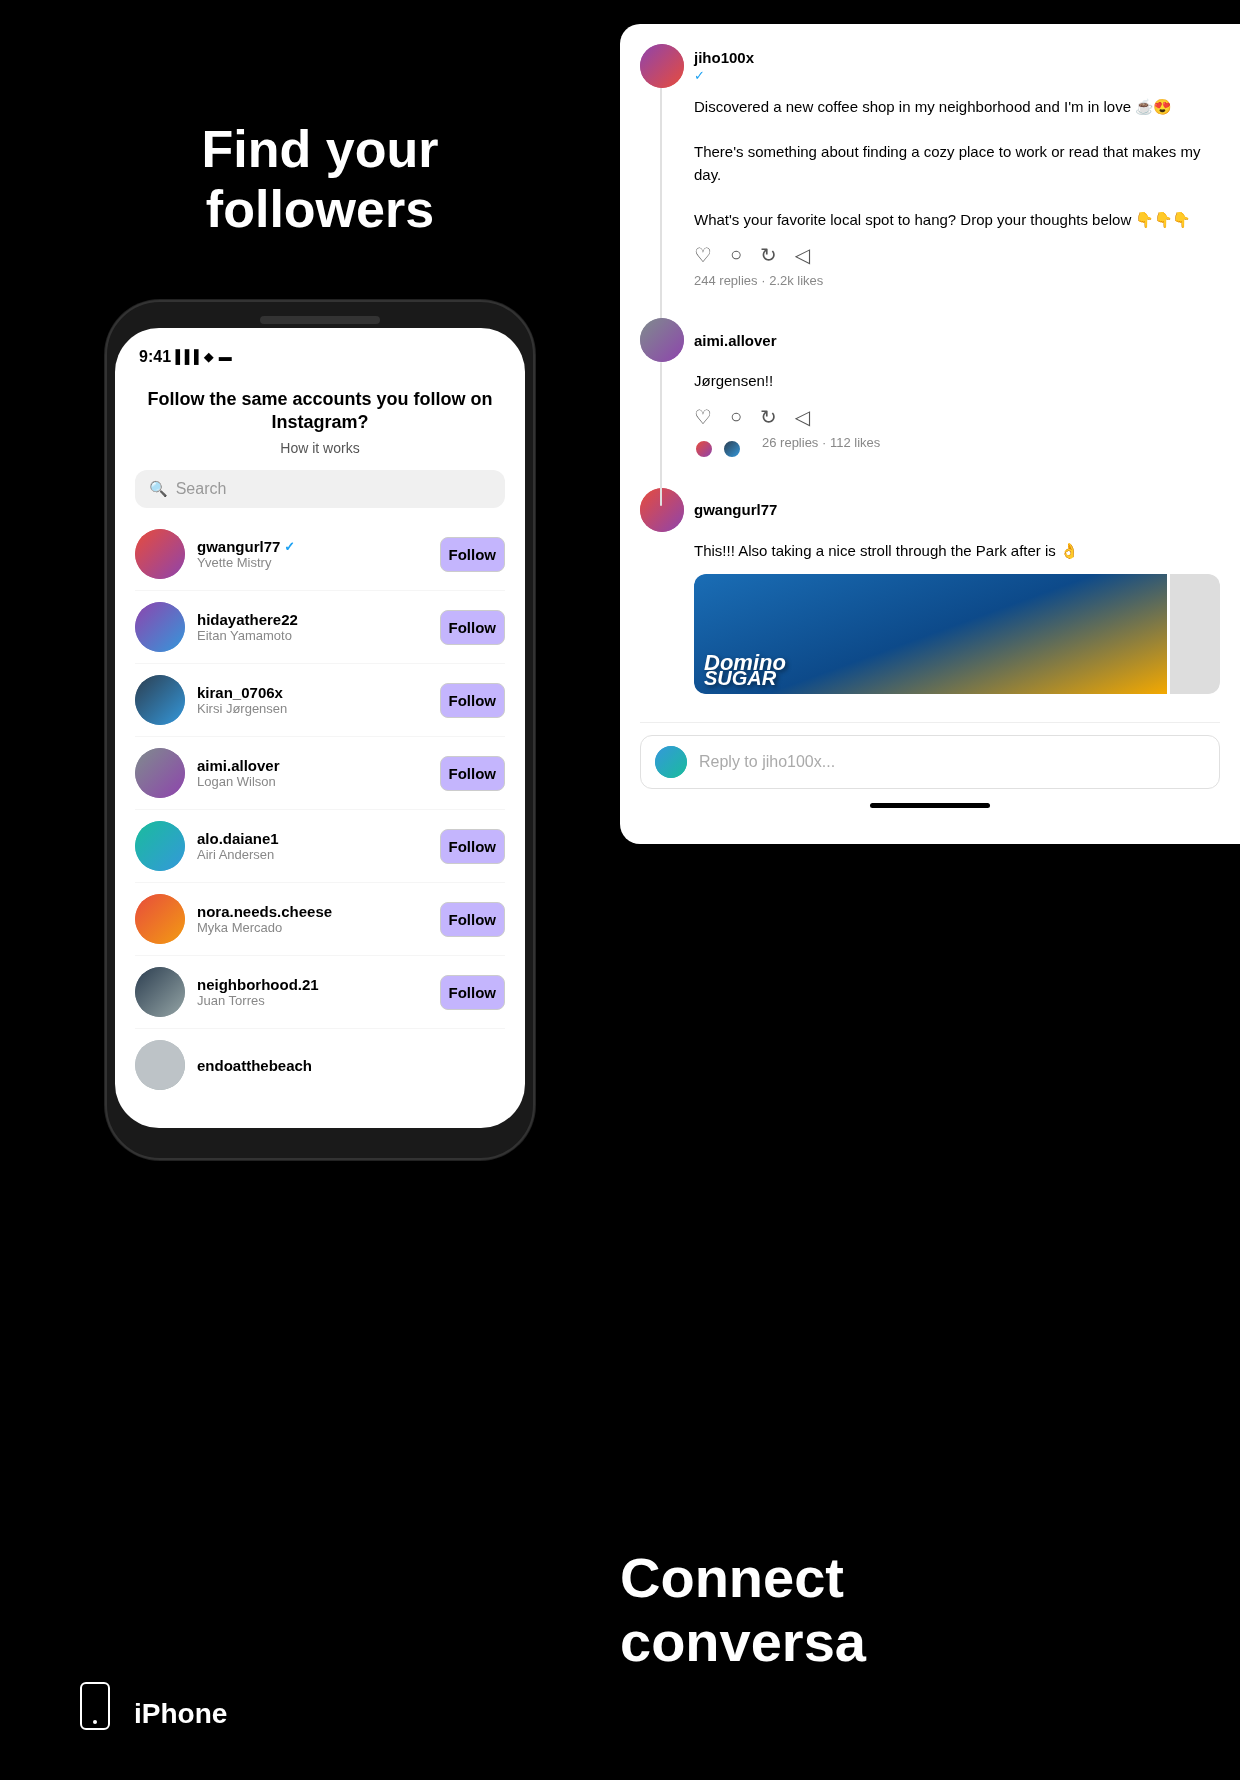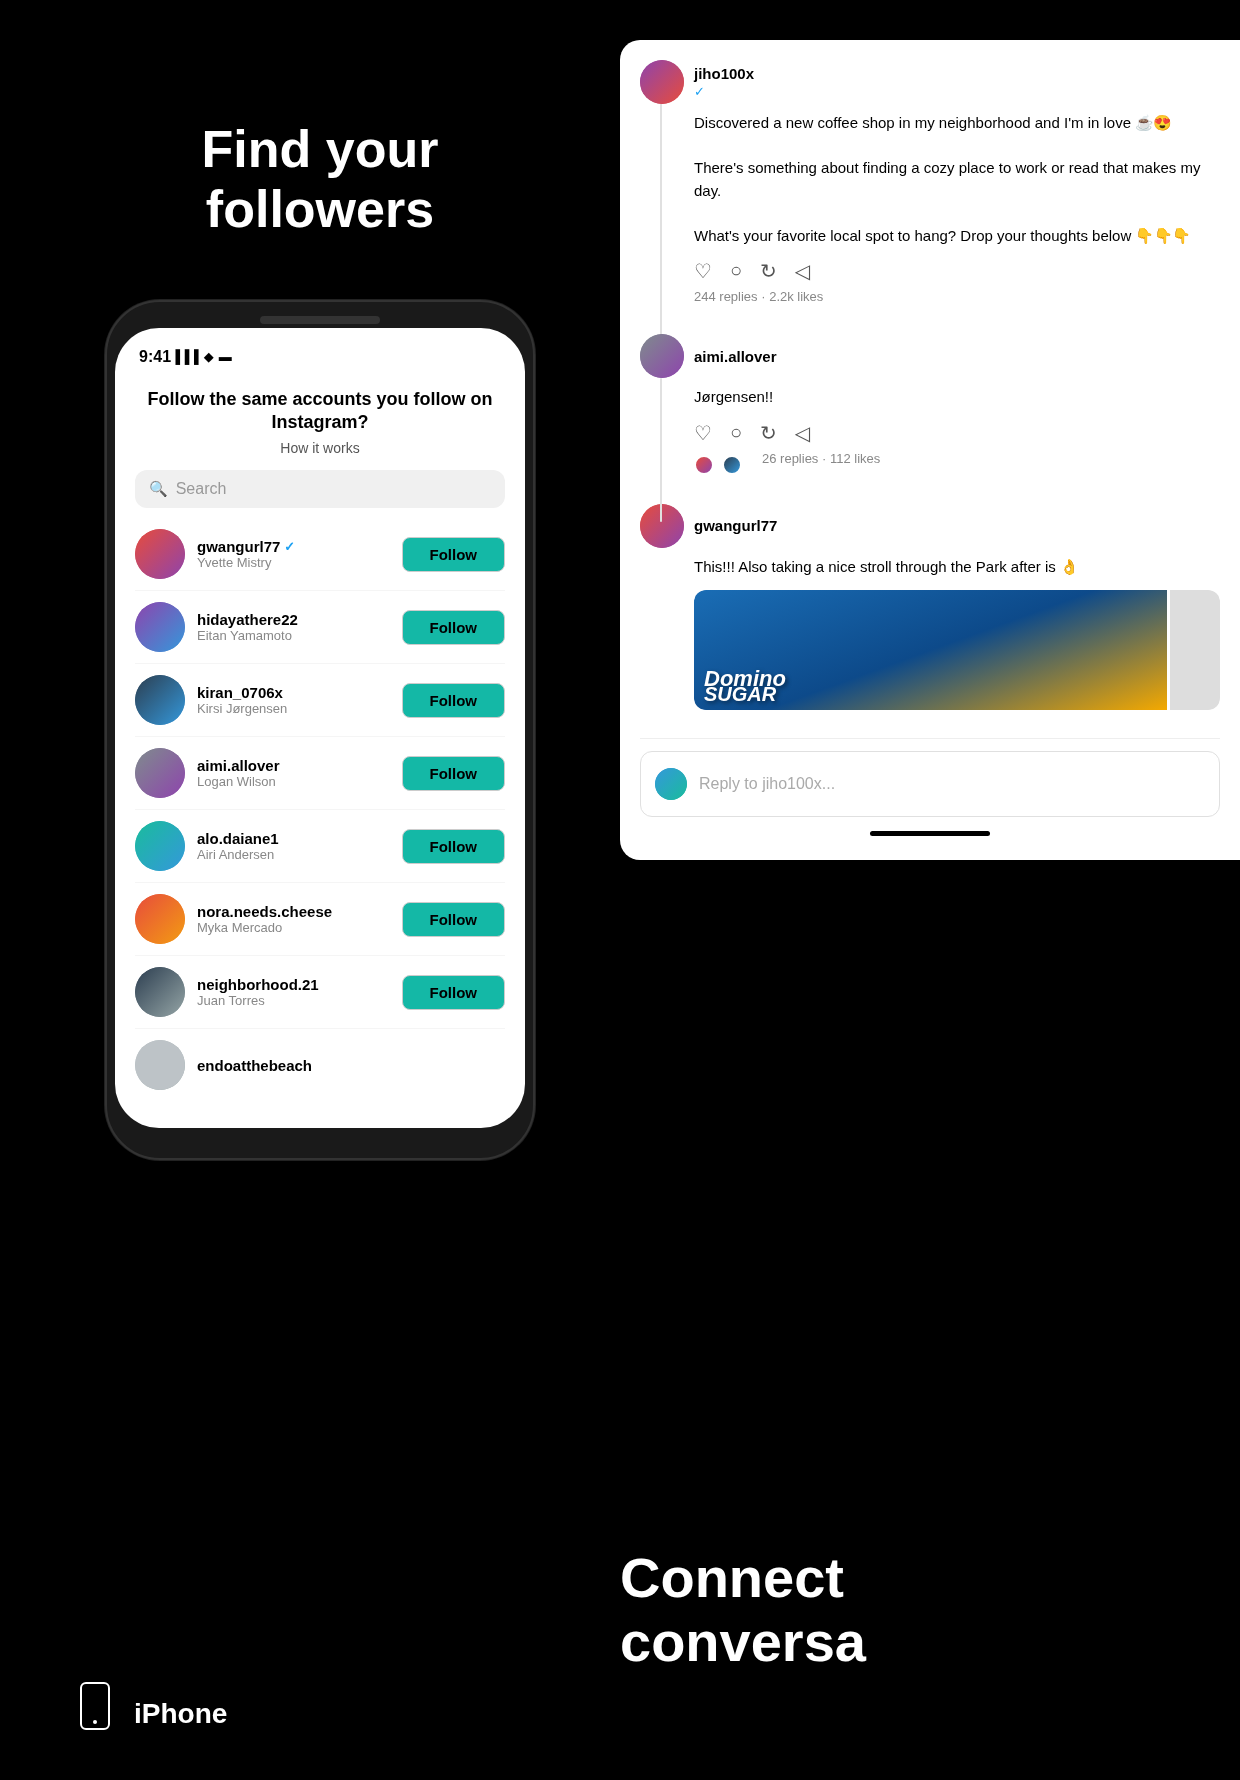--- a/index.html
+++ b/index.html
@@ -183,23 +183,23 @@
       font-size: 13px;
     }
 
     .user-real-name {
       font-size: 13px;
       color: #888;
     }
 
     .follow-btn {
       border: 1.5px solid #ccc;
-      background: #14b8a6;
+      background: #c4b5fd;
       border-radius: 8px;
-      padding: 8px 27px;
+      padding: 8px 8px;
       font-size: 15px;
       font-weight: 600;
       color: #000;
       cursor: pointer;
     }
 
     
     .iphone-label {
       position: absolute;
       bottom: 50px;
@@ -239,21 +239,21 @@
       position: absolute;
       right: 0;
       top: 0;
       width: 640px;
       height: 1780px;
     }
 
     
     .thread-card {
       position: absolute;
-      top: 40px;
+      top: 24px;
       left: 20px;
       right: 0px;
       background: #fff;
       border-radius: 20px 0 0 20px;
       padding: 20px 20px 20px 20px;
       min-height: 820px;
     }
 
     .thread-post {
       display: flex;
@@ -324,21 +324,21 @@
     .reply-section {
       border-top: 1px solid #eee;
       padding-top: 12px;
       margin-top: 4px;
     }
 
     .reply-input-row {
       display: flex;
       align-items: center;
       gap: 12px;
-      padding: 16px 14px;
+      padding: 10px 14px;
       background: #fff;
       border-radius: 12px;
       border: 1px solid #e0e0e0;
     }
 
     .reply-placeholder {
       font-size: 16px;
       color: #aaa;
     }
 

